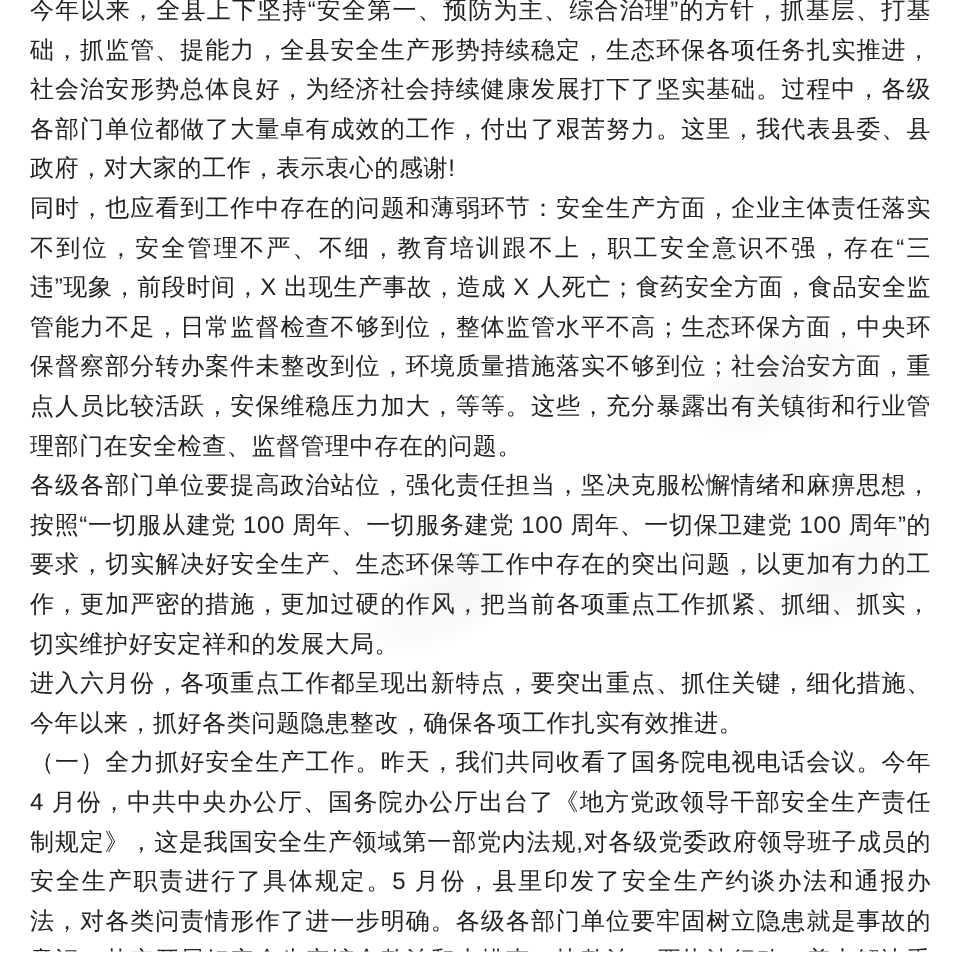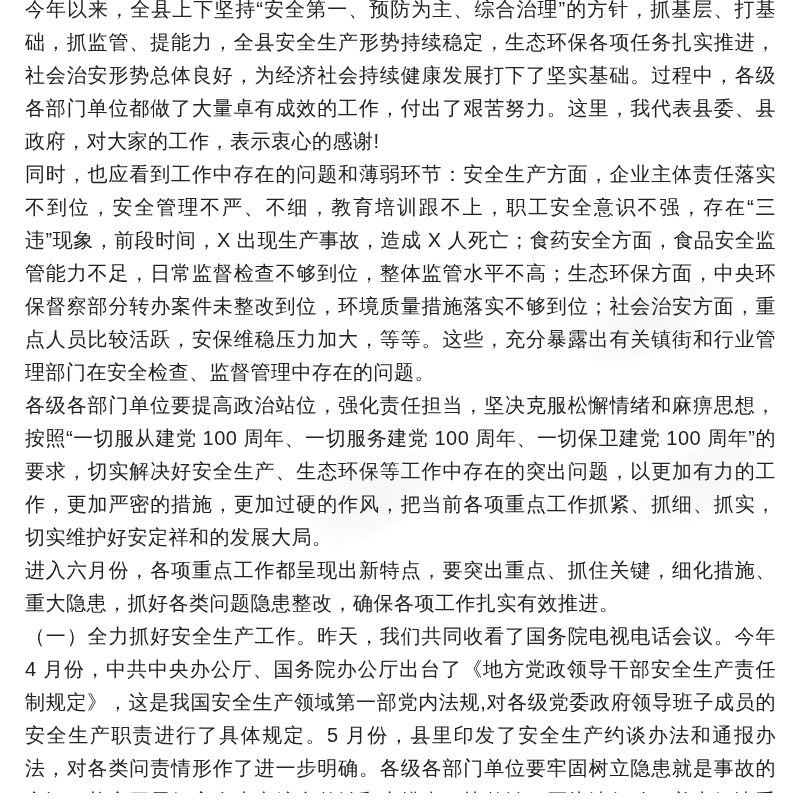--- a/index.html
+++ b/index.html
@@ -43,19 +43,19 @@
   .wm-2 { top: 450px; left: 630px; }
   .wm-3 { top: 470px; left: 300px; }
 </style>
 </head>
 <body>
 
 <div class="page">
   <p class="para">今年以来，全县上下坚持“安全第一、预防为主、综合治理”的方针，抓基层、打基础，抓监管、提能力，全县安全生产形势持续稳定，生态环保各项任务扎实推进，社会治安形势总体良好，为经济社会持续健康发展打下了坚实基础。过程中，各级各部门单位都做了大量卓有成效的工作，付出了艰苦努力。这里，我代表县委、县政府，对大家的工作，表示衷心的感谢!</p>
   <p class="para">同时，也应看到工作中存在的问题和薄弱环节：安全生产方面，企业主体责任落实不到位，安全管理不严、不细，教育培训跟不上，职工安全意识不强，存在“三违”现象，前段时间，X 出现生产事故，造成 X 人死亡；食药安全方面，食品安全监管能力不足，日常监督检查不够到位，整体监管水平不高；生态环保方面，中央环保督察部分转办案件未整改到位，环境质量措施落实不够到位；社会治安方面，重点人员比较活跃，安保维稳压力加大，等等。这些，充分暴露出有关镇街和行业管理部门在安全检查、监督管理中存在的问题。</p>
   <p class="para">各级各部门单位要提高政治站位，强化责任担当，坚决克服松懈情绪和麻痹思想，按照“一切服从建党 100 周年、一切服务建党 100 周年、一切保卫建党 100 周年”的要求，切实解决好安全生产、生态环保等工作中存在的突出问题，以更加有力的工作，更加严密的措施，更加过硬的作风，把当前各项重点工作抓紧、抓细、抓实，切实维护好安定祥和的发展大局。</p>
-  <p class="para">进入六月份，各项重点工作都呈现出新特点，要突出重点、抓住关键，细化措施、重大隐患，抓好各类问题隐患整改，确保各项工作扎实有效推进。</p>
+  <p class="para">进入六月份，各项重点工作都呈现出新特点，要突出重点、抓住关键，细化措施、今年以来，抓好各类问题隐患整改，确保各项工作扎实有效推进。</p>
   <p class="para">（一）全力抓好安全生产工作。昨天，我们共同收看了国务院电视电话会议。今年 4 月份，中共中央办公厅、国务院办公厅出台了《地方党政领导干部安全生产责任制规定》，这是我国安全生产领域第一部党内法规,对各级党委政府领导班子成员的安全生产职责进行了具体规定。5 月份，县里印发了安全生产约谈办法和通报办法，对各类问责情形作了进一步明确。各级各部门单位要牢固树立隐患就是事故的意识，扎实开展好安全生产综合整治和大排查、快整治、严执法行动，着力解决重点安全问题和重大安全隐患。对非法违规生产经营企业，要坚决取缔;对非法违法生产经营行为，要按照停产整顿、关停取缔、从严处罚和严厉问责、“四个一律”的要求，坚决依法查处到位。要把安全生产责任和压力传导到企业，督促企业落实“日周月”（班组日排查、车间周排查、厂企月排查）风险隐患排查治理机制，确保一般隐患“不过夜”，重大隐患“五到位”（即责任、措施、资金、时限、预案），夯实安全生产的基层基础。</p>
 
   <div class="watermark wm-1"></div>
   <div class="watermark wm-2"></div>
   <div class="watermark wm-3"></div>
 </div>
 
 </body></html>

